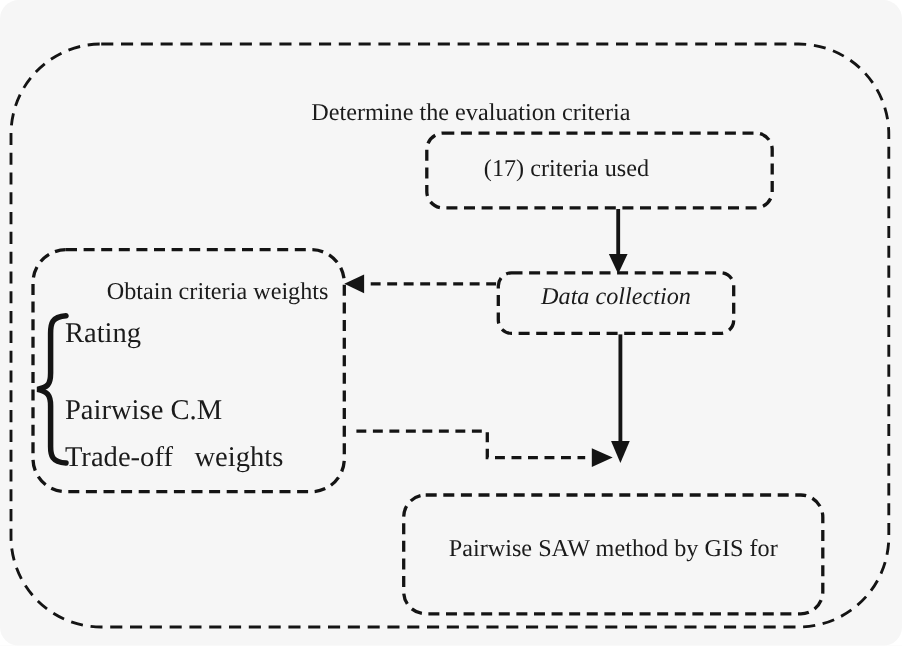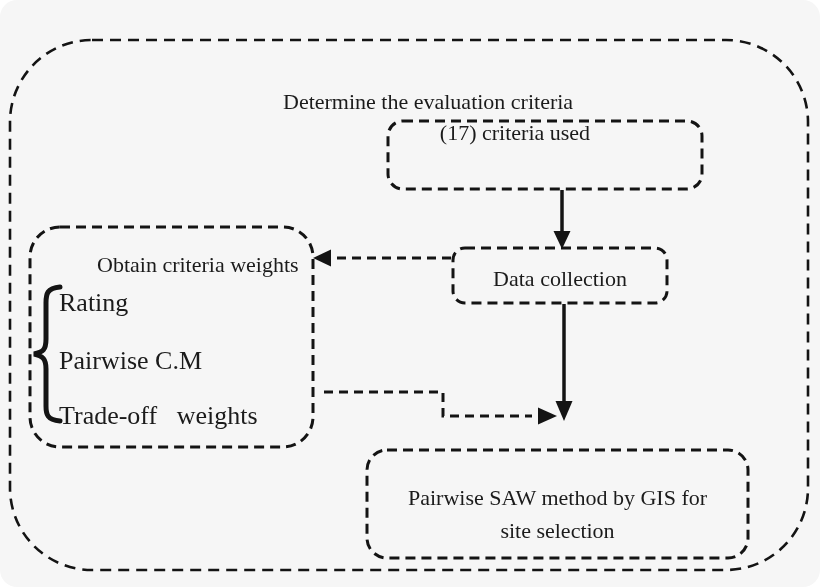--- a/index.html
+++ b/index.html
@@ -52,26 +52,25 @@
     </g>
 
     <g>
       <path d="M60,287 C47,288 46,294 46,303 L46,339 C46,350 43,352 34,354
                C43,356 46,359 46,369 L46,406 C46,414 47,420 60,421" stroke="#141414" stroke-width="5" fill="none" stroke-linecap="round"></path>
     </g>
   </svg>
 
   <div class="txt" style="left:283px;top:89px;">Determine the evaluation criteria</div>
 
-  <div class="txt center" style="left:388px;top:120px;width:314px;padding-right:60px;box-sizing:border-box;">(17) criteria used</div>
+  <div class="txt center" style="left:388px;top:140px;width:314px;padding-right:60px;box-sizing:border-box;">(17) criteria used</div>
 
-  <div class="txt center" style="left:453px;top:266px;width:214px;">Data collection</div>
+  <div class="txt center" style="left:453px;top:256px;width:214px;font-style:italic;">Data collection</div>
 
   <div class="txt" style="left:57px;top:252px;margin-left:40px;">Obtain criteria weights</div>
 
   <div class="method" style="top:290px;">Rating</div>
-  <div class="method" style="top:348px;text-align:right;">Pairwise C.M</div>
+  <div class="method" style="top:360px;text-align:right;">Pairwise C.M</div>
   <div class="method" style="top:403px;">Trade-off   weights</div>
 
   <div class="txt center" style="left:367px;top:485px;width:381px;">Pairwise SAW method by GIS for</div>
-  <div class="txt center" style="left:367px;top:518px;width:381px;">site selection</div>
 
 </div>
 
 </body></html>

